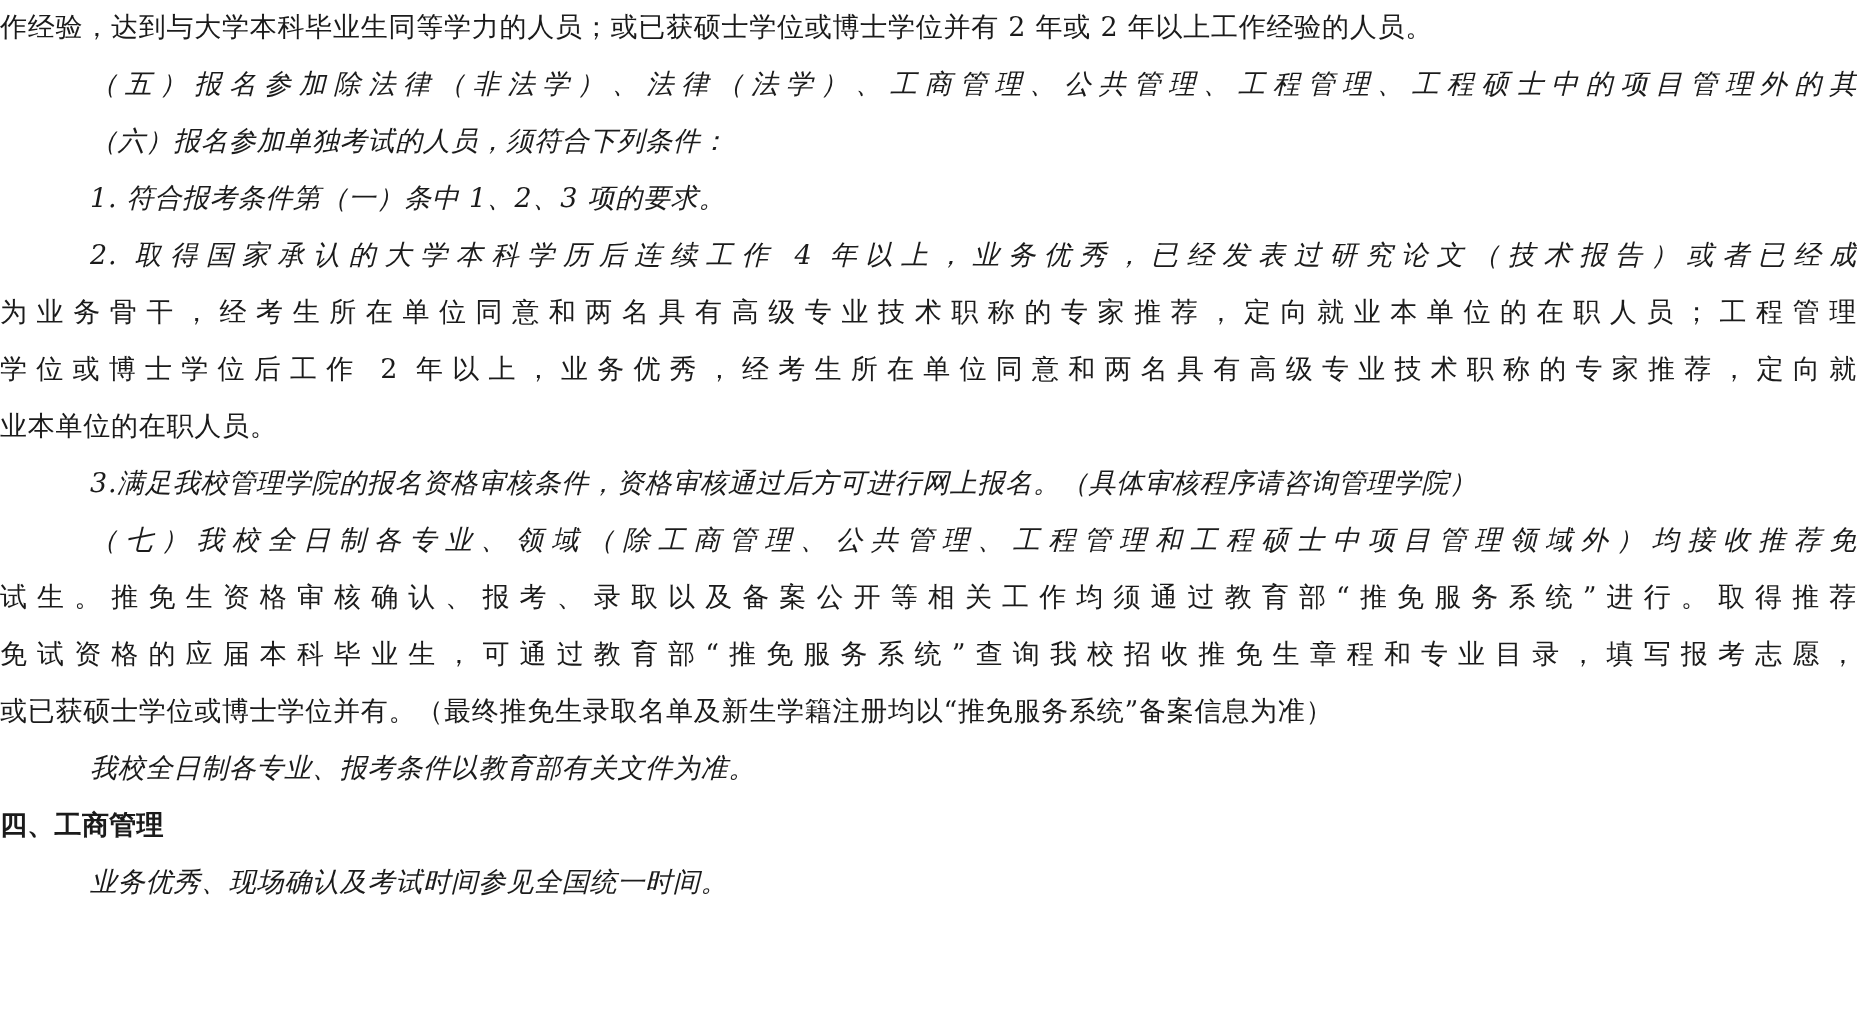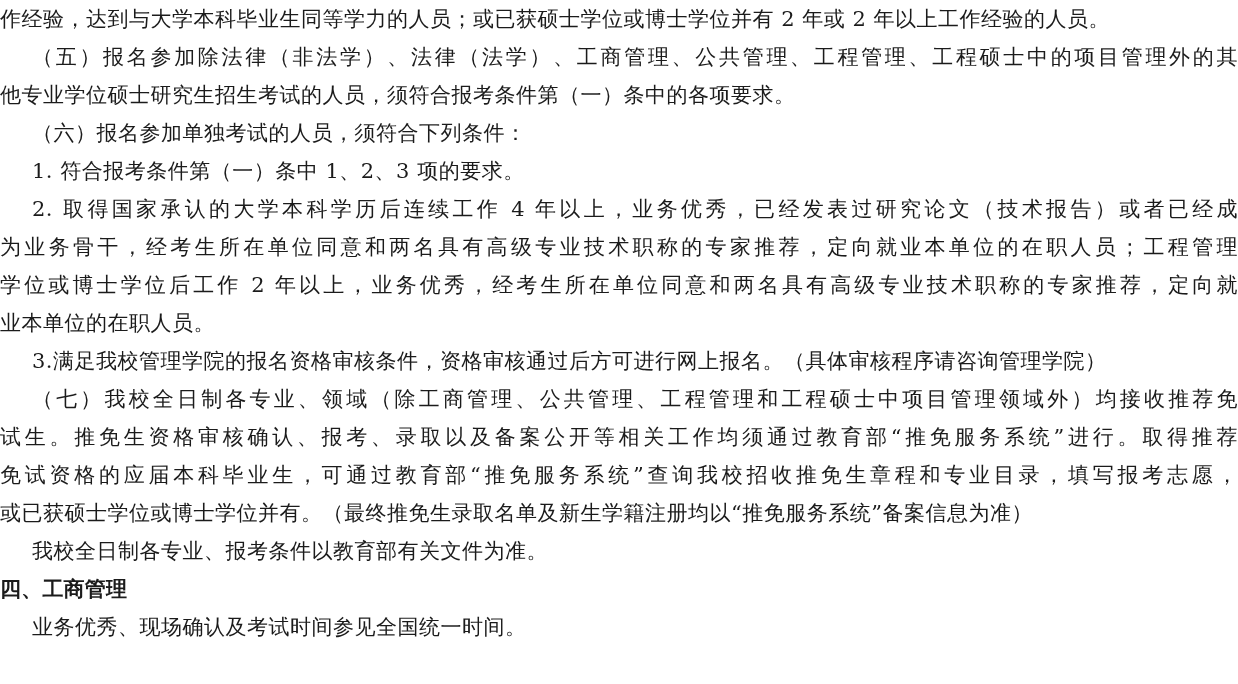--- a/index.html
+++ b/index.html
@@ -7,50 +7,50 @@
     padding: 0;
     background: #ffffff;
   }
   .page {
     width: 1238px;
     height: 684px;
     overflow: hidden;
     background: #ffffff;
     color: #1b1b1b;
     font-family: "DejaVu Serif", "Liberation Serif", serif;
-    font-size: 21px;
+    font-size: 18px;
     line-height: 38px;
     letter-spacing: 0.5px;
   }
   .line {
     height: 38px;
     white-space: pre-wrap;
     text-align: left;
   }
   .indent {
-    padding-left: 32px;
+    padding-left: 60px;
+    font-style: italic;
   }
   
   .fill {
     text-align: justify;
     text-align-last: justify;
     text-justify: inter-character;
   }
   .bold {
     font-weight: 700;
     letter-spacing: 0.2px;
   }
 </style>
 </head>
 <body>
 
 <div class="page">
   <div class="line">作经验，达到与大学本科毕业生同等学力的人员；或已获硕士学位或博士学位并有 2 年或 2 年以上工作经验的人员。</div>
   <div class="line indent fill">（五）报名参加除法律（非法学）、法律（法学）、工商管理、公共管理、工程管理、工程硕士中的项目管理外的其</div>
-  <div class="line">他专业学位硕士研究生招生考试的人员，须符合报考条件第（一）条中的各项要求。</div>
   <div class="line indent">（六）报名参加单独考试的人员，须符合下列条件：</div>
   <div class="line indent">1. 符合报考条件第（一）条中 1、2、3 项的要求。</div>
   <div class="line indent fill">2. 取得国家承认的大学本科学历后连续工作 4 年以上，业务优秀，已经发表过研究论文（技术报告）或者已经成</div>
   <div class="line fill">为业务骨干，经考生所在单位同意和两名具有高级专业技术职称的专家推荐，定向就业本单位的在职人员；工程管理</div>
   <div class="line fill">学位或博士学位后工作 2 年以上，业务优秀，经考生所在单位同意和两名具有高级专业技术职称的专家推荐，定向就</div>
   <div class="line">业本单位的在职人员。</div>
   <div class="line indent">3.满足我校管理学院的报名资格审核条件，资格审核通过后方可进行网上报名。（具体审核程序请咨询管理学院）</div>
   <div class="line indent fill">（七）我校全日制各专业、领域（除工商管理、公共管理、工程管理和工程硕士中项目管理领域外）均接收推荐免</div>
   <div class="line fill">试生。推免生资格审核确认、报考、录取以及备案公开等相关工作均须通过教育部“推免服务系统”进行。取得推荐</div>
   <div class="line fill">免试资格的应届本科毕业生，可通过教育部“推免服务系统”查询我校招收推免生章程和专业目录，填写报考志愿，</div>

